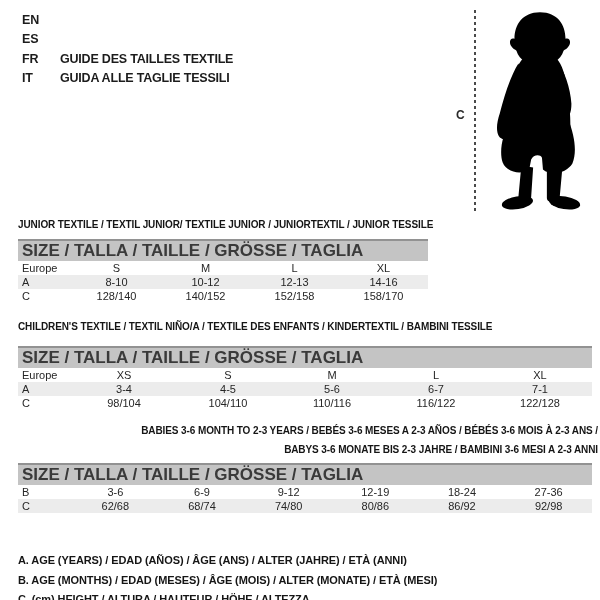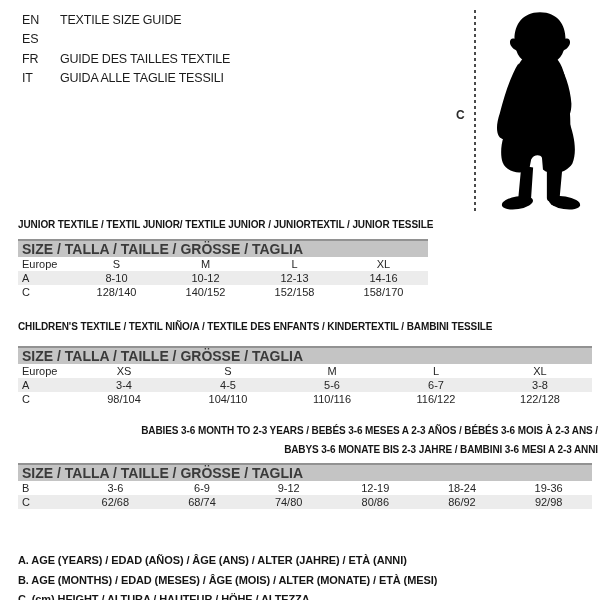--- a/index.html
+++ b/index.html
@@ -2,51 +2,50 @@
 <html><head>
 <meta charset="utf-8">
 <style>
   * { margin:0; padding:0; box-sizing:border-box; }
   html,body { width:600px; height:600px; background:#fff; overflow:hidden; }
   body { font-family:"Liberation Sans","DejaVu Sans",sans-serif; color:#1c1c1c; position:relative; }
 
   
   .lang-block { position:absolute; top:11px; left:22px; }
   .lang-row { display:grid; grid-template-columns:38px auto; line-height:19.4px;
-              font-size:12.5px; font-weight:normal; letter-spacing:-0.2px; }
+              font-size:12.5px; font-weight:bold; letter-spacing:-0.2px; }
 
   
   .figure-wrap { position:absolute; top:6px; left:448px; width:150px; height:212px; }
   .height-line { position:absolute; left:26px; top:4px; width:2px; height:202px;
                  background:repeating-linear-gradient(to bottom,#4a4a4a 0 3px,transparent 3px 6px); }
   .height-c { position:absolute; left:8px; top:102px; font-size:12px; font-weight:bold; color:#2a2a2a; }
   .baby-svg { position:absolute; left:38px; top:2px; }
 
   
   .tbl-title { position:absolute; left:18px; font-size:10px; font-weight:bold;
                letter-spacing:-0.1px; line-height:19px; color:#151515; }
   .size-table { position:absolute; left:18px; border-collapse:collapse; table-layout:fixed; }
   .size-table td { font-size:11px; height:14px; text-align:center; color:#262626;
                    white-space:nowrap; overflow:hidden; padding:0 2px; }
   .size-table td.lbl { text-align:left; padding-left:4px; }
   .band-row td { background:#c4c4c4; border-top:2px solid #929292; color:#3a3a3a;
-                 font-weight:bold; font-size:14px; text-align:left; padding-left:4px; height:15px; }
+                 font-weight:bold; font-size:17px; text-align:left; padding-left:4px; height:15px; }
   tr.stripe td { background:#ececec; }
 
   
   .footnotes { position:absolute; top:551px; left:18px; }
   .footnote { font-size:11px; font-weight:bold; line-height:19.6px; letter-spacing:-0.1px; color:#151515; }
 </style>
 </head>
 <body>
 
 <div class="lang-block">
   <div class="lang-row">
     <span>EN</span>
-    <span>TEXTILE SIZE GUIDE</span>
   </div>
   <div class="lang-row">
     <span>ES</span>
   </div>
   <div class="lang-row">
     <span>FR</span>
     <span>GUIDE DES TAILLES TEXTILE</span>
   </div>
   <div class="lang-row">
     <span>IT</span>
@@ -135,21 +134,21 @@
     <td>M</td>
     <td>L</td>
     <td>XL</td>
   </tr>
   <tr class="stripe">
     <td class="lbl">A</td>
     <td>3-4</td>
     <td>4-5</td>
     <td>5-6</td>
     <td>6-7</td>
-    <td>3-8</td>
+    <td>7-1</td>
   </tr>
   <tr>
     <td class="lbl">C</td>
     <td>98/104</td>
     <td>104/110</td>
     <td>110/116</td>
     <td>116/122</td>
     <td>122/128</td>
   </tr>
 </tbody>
@@ -173,21 +172,21 @@
       <tr class="band-row">
     <td colspan="7">SIZE / TALLA / TAILLE / GRÖSSE / TAGLIA</td>
   </tr>
   <tr>
     <td class="lbl">B</td>
     <td>3-6</td>
     <td>6-9</td>
     <td>9-12</td>
     <td>12-19</td>
     <td>18-24</td>
-    <td>19-36</td>
+    <td>27-36</td>
   </tr>
   <tr class="stripe">
     <td class="lbl">C</td>
     <td>62/68</td>
     <td>68/74</td>
     <td>74/80</td>
     <td>80/86</td>
     <td>86/92</td>
     <td>92/98</td>
   </tr>

